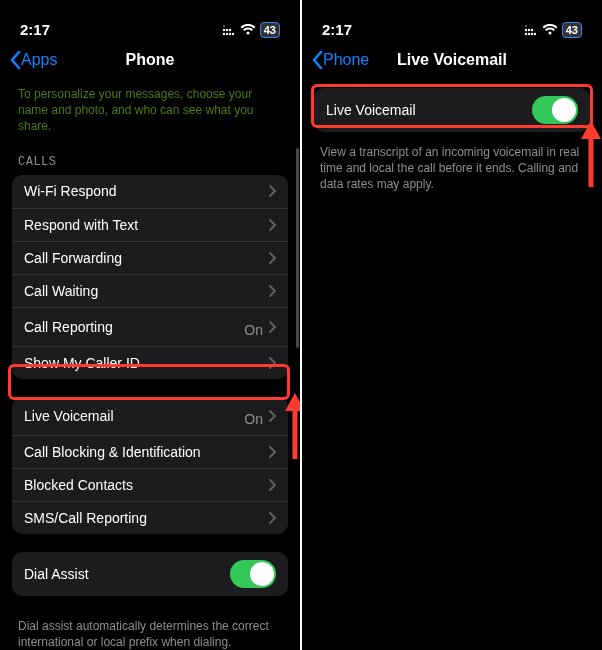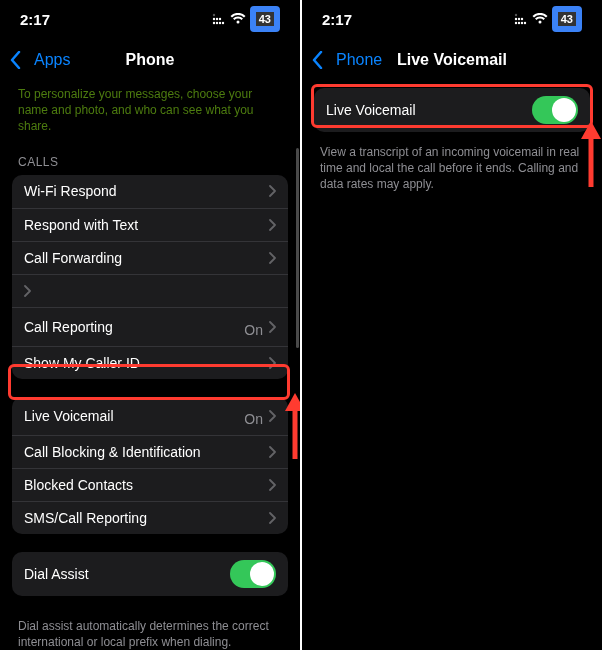--- a/index.html
+++ b/index.html
@@ -1,31 +1,31 @@
 <!DOCTYPE html>
 <html><head>
 <meta charset="utf-8">
 <style>
   *{box-sizing:border-box;margin:0;padding:0;font-family:-apple-system,BlinkMacSystemFont,"Helvetica Neue",sans-serif;}
   body{background:#fff;width:602px;height:650px;overflow:hidden;position:relative;}
   .container{display:flex;width:602px;height:650px;}
   .screen{flex:1;background:#000;color:#fff;display:flex;flex-direction:column;overflow:hidden;position:relative;}
   .divider{width:2px;background:#fff;}
   
-  .statusbar{height:38px;display:flex;align-items:center;justify-content:space-between;padding:12px 20px;font-size:15px;font-weight:600;color:#fff;}
+  .statusbar{height:38px;display:flex;align-items:flex-end;justify-content:space-between;padding:0 20px;font-size:15px;font-weight:600;color:#fff;}
   .status-right{display:flex;align-items:center;gap:4px;}
-  .battery{display:flex;align-items:center;border:6px solid #3b82f6;border-radius:4px;padding:1px 3px;font-size:11px;font-weight:700;background:#333;color:#fff;}
+  .battery{display:flex;align-items:center;border:1px solid #3b82f6;border-radius:4px;padding:1px 3px;font-size:11px;font-weight:700;background:#333;color:#fff;}
   
   .navbar{height:44px;display:flex;align-items:center;position:relative;padding:0 10px;}
-  .back{display:flex;align-items:center;gap:13px;color:#0a84ff;font-size:16px;cursor:pointer;z-index:2;}
+  .back{display:flex;align-items:center;gap:0;color:#0a84ff;font-size:16px;cursor:pointer;z-index:2;}
   .nav-title{position:absolute;left:0;right:0;text-align:center;font-size:16px;font-weight:600;color:#fff;}
   
   .scroll{flex:1;overflow:hidden;padding:0 12px 20px 12px;}
   .subtext{color:#4d7c0f;font-size:12px;line-height:1.35;padding:4px 6px 12px 6px;}
-  .section-header{color:#8e8e93;font-size:12px;text-transform:uppercase;padding:8px 6px 6px 6px;letter-spacing:0.5px;}
+  .section-header{color:#8e8e93;font-size:12px;text-transform:uppercase;padding:8px 6px 6px 6px;letter-spacing:0.5px;font-family:Liberation Mono, monospace;}
   .group{background:#1c1c1e;border-radius:10px;overflow:hidden;margin-bottom:18px;}
   .row{min-height:33px;display:flex;align-items:center;padding:8px 12px;border-top:0.5px solid #343438;position:relative;font-size:14px;cursor:pointer;}
   .row:first-child{border-top:none;}
   .row .label{flex:1;color:#fff;}
   .row .value{color:#8e8e93;margin-right:6px;margin-top:6px;}
   .chev{color:#636366;font-size:14px;}
   .toggle{width:46px;height:28px;border-radius:14px;background:#34c759;position:relative;flex-shrink:0;}
   .toggle::after{content:"";position:absolute;width:24px;height:24px;border-radius:50%;background:#fff;top:2px;right:2px;}
   .footer-text{color:#8e8e93;font-size:12px;line-height:1.35;padding:4px 6px 10px 6px;}
   
@@ -97,20 +97,21 @@
           </div>
           <div class="row">
             <span class="label">Call Forwarding</span>
             <span class="chev">
               <svg width="7" height="12" viewBox="0 0 7 12">
                 <path d="M1 1l5 5-5 5" stroke="#636366" stroke-width="1.8" fill="none" stroke-linecap="round" stroke-linejoin="round"></path>
               </svg>
             </span>
           </div>
           <div class="row">
+            <span class="label">Call Waiting</span>
             <span class="chev">
               <svg width="7" height="12" viewBox="0 0 7 12">
                 <path d="M1 1l5 5-5 5" stroke="#636366" stroke-width="1.8" fill="none" stroke-linecap="round" stroke-linejoin="round"></path>
               </svg>
             </span>
           </div>
           <div class="row">
             <span class="label">Call Reporting</span>
             <span class="value">On</span>
             <span class="chev">

